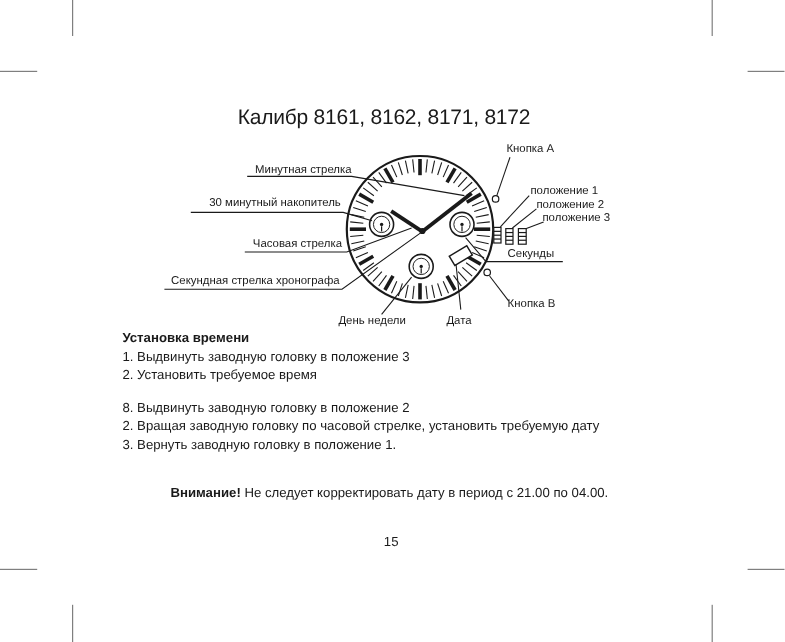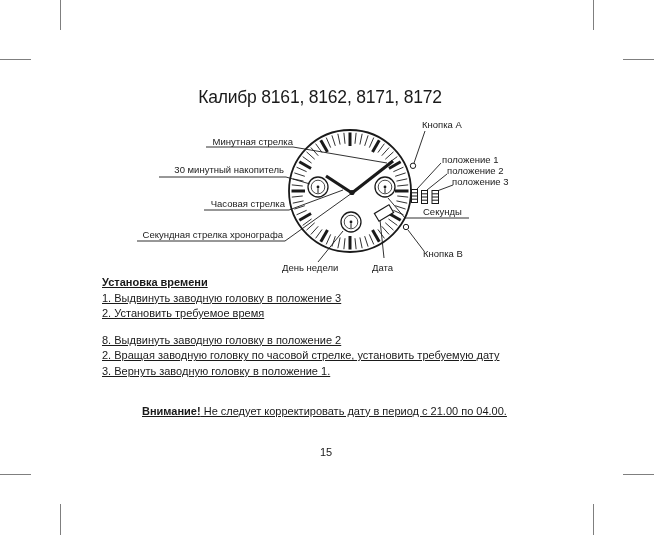--- a/index.html
+++ b/index.html
@@ -4,21 +4,21 @@
 <style>
   html,body{margin:0;padding:0;background:#fff;}
   #canvas{position:relative;width:654px;height:535px;background:#ffffff;overflow:hidden;
           font-family:"Liberation Sans","DejaVu Sans",sans-serif;color:#1a1a1a;}
   .cropmark{position:absolute;background:#7f7f7f;}
   #page-title{position:absolute;left:120px;top:87px;width:400px;text-align:center;
               font-size:17.5px;font-weight:normal;letter-spacing:-0.2px;}
   .callout{position:absolute;font-size:9.5px;line-height:11px;white-space:nowrap;text-align:right;}
   .r{text-align:right;}
   #diagram-svg{position:absolute;left:0;top:0;}
-  #body-text{position:absolute;left:102px;top:275px;width:460px;font-size:11px;line-height:15.6px;text-decoration:underline;}
+  #body-text{position:absolute;left:102px;top:275px;width:460px;font-size:11px;line-height:15.6px;}
   .section-heading{font-weight:bold;}
   .section{margin:0;}
   .section + .section{margin-top:11px;}
   .warning{margin-top:24px;padding-left:40px;}
   .warning b{font-weight:bold;}
   #page-number{position:absolute;left:102px;top:446px;width:448px;text-align:center;font-size:11px;}
 </style>
 </head>
 <body>
 

